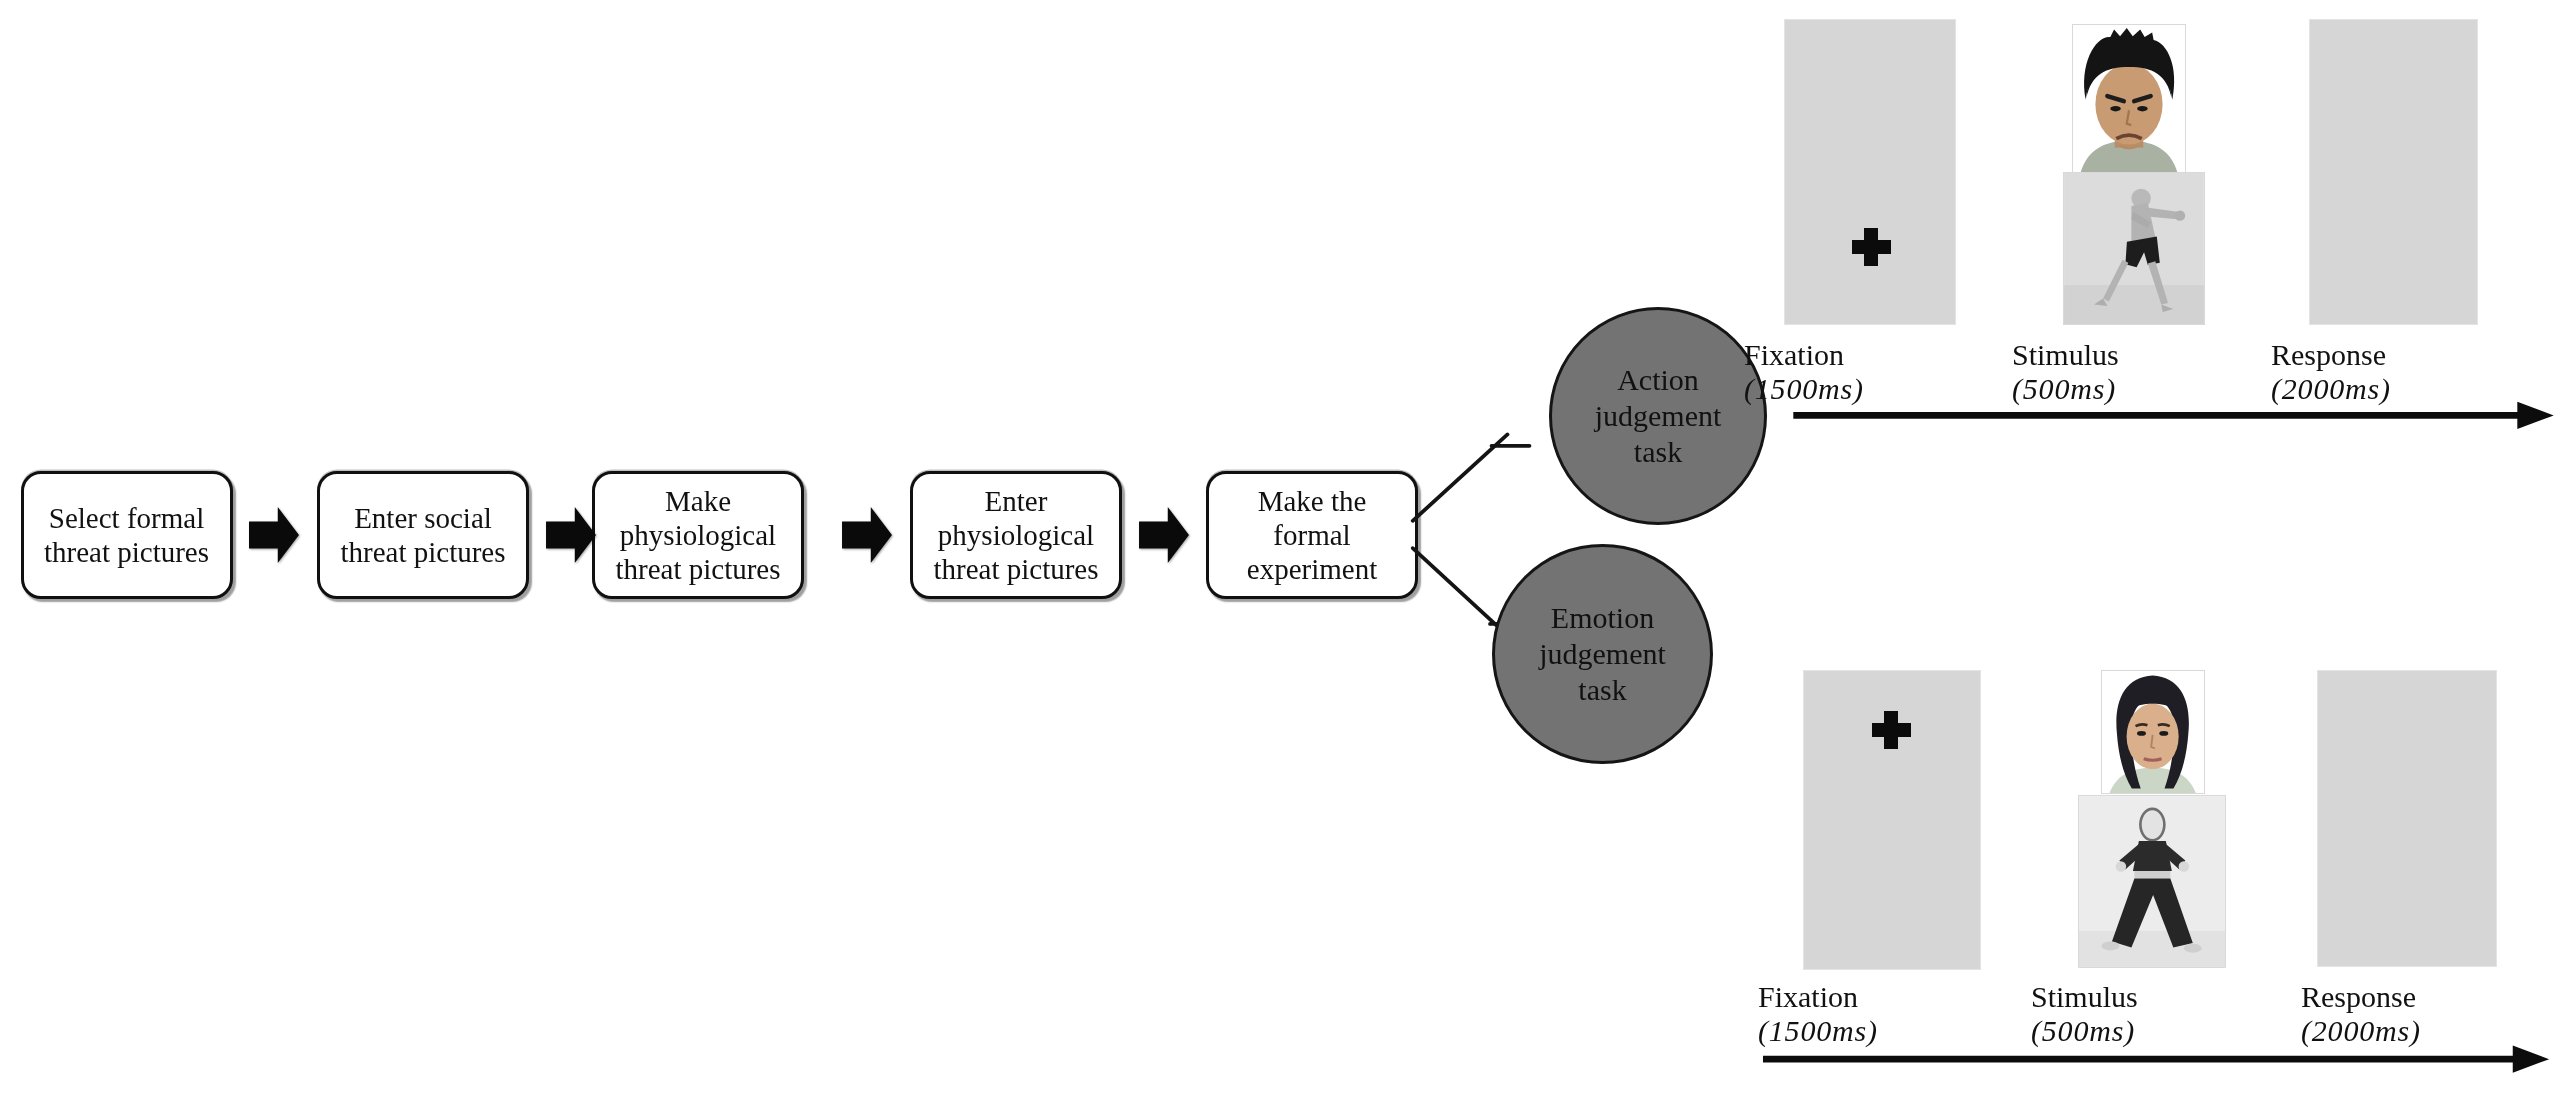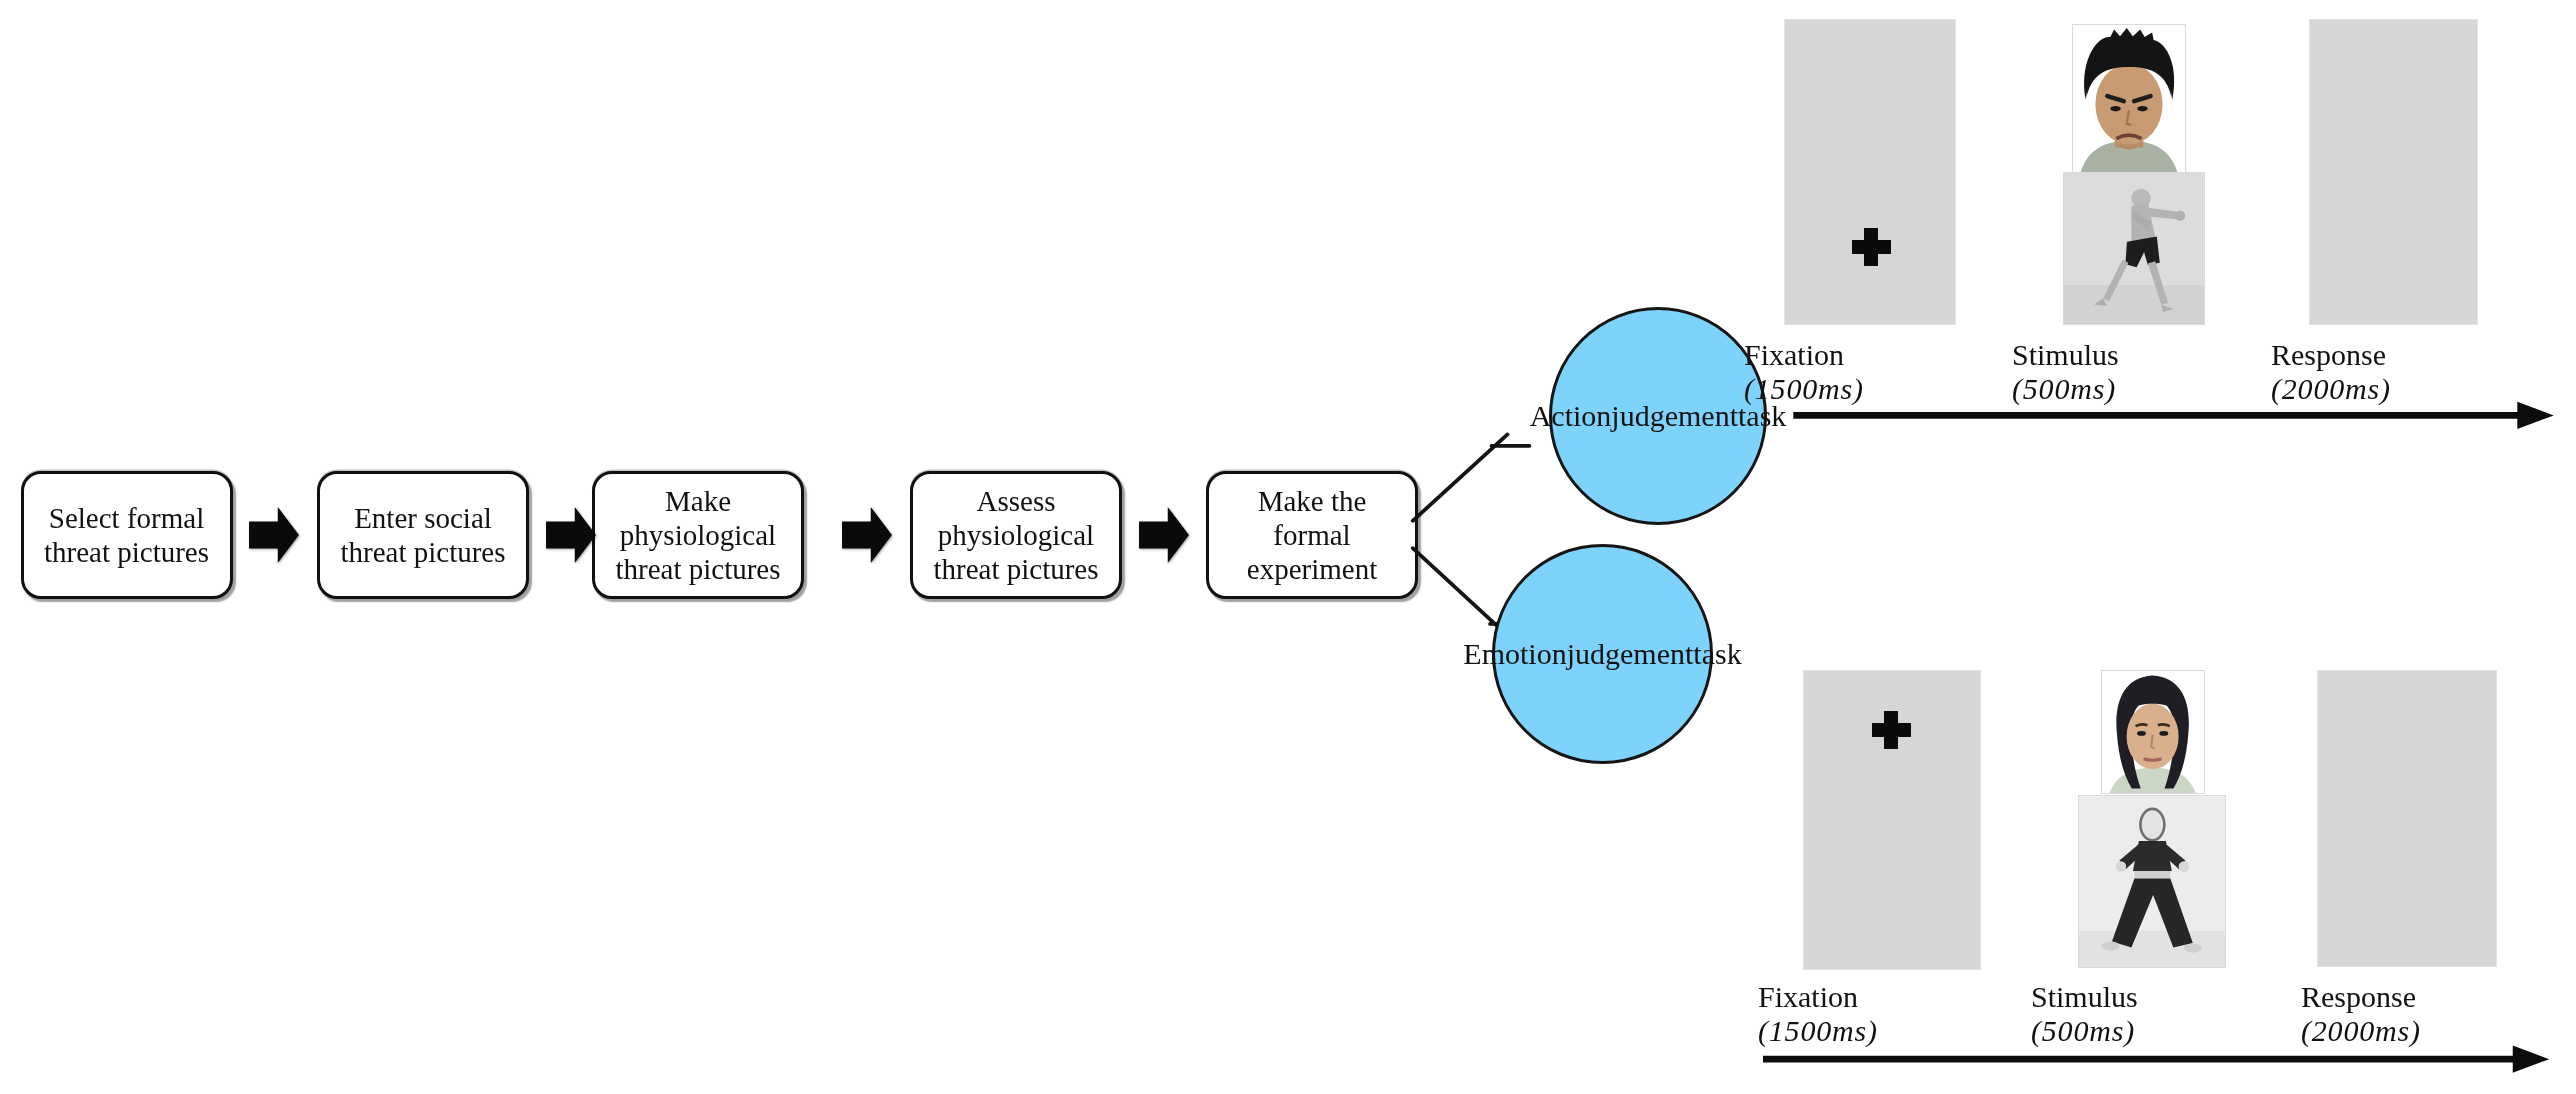--- a/index.html
+++ b/index.html
@@ -12,22 +12,22 @@
     position:absolute;top:471px;width:212px;height:128px;box-sizing:border-box;
     background:#fff;border:3.8px solid #101010;border-radius:20px;
     box-shadow:2.3px 3px 1.5px rgba(0,0,0,.38), 0 -1.5px 0 rgba(0,0,0,.25);
     display:flex;flex-direction:column;align-items:center;justify-content:center;
     text-align:center;font-size:29px;line-height:34px;
   }
   
   .step-arrow{position:absolute;top:507px;width:50px;height:56px;filter:drop-shadow(1.5px 1.5px 0.8px rgba(0,0,0,.35));}
   
   .task-circle{
-    position:absolute;box-sizing:border-box;background:#7dd3fc;border:3px solid #151515;border-radius:50%;
-    display:flex;flex-direction:row;align-items:center;justify-content:center;
+    position:absolute;box-sizing:border-box;background:#737373;border:3px solid #151515;border-radius:50%;
+    display:flex;flex-direction:column;align-items:center;justify-content:center;
     text-align:center;font-size:30px;line-height:36px;
   }
   .circle-action{left:1549px;top:307px;width:218px;height:218px;}
   .circle-emotion{left:1492px;top:544px;width:221px;height:220px;}
   
   .screen{position:absolute;background:#d6d6d6;border:0.8px solid #e4e4e4;box-sizing:border-box;}
   .fix-screen-a{left:1784px;top:19px;width:172px;height:306px;}
   .resp-screen-a{left:2309px;top:19px;width:169px;height:306px;}
   .fix-screen-e{left:1803px;top:670px;width:178px;height:300px;}
   .resp-screen-e{left:2317px;top:670px;width:180px;height:297px;}
@@ -69,21 +69,21 @@
   <div class="pbox" style="left:317px">
     <div>Enter social</div>
     <div>threat pictures</div>
   </div>
   <div class="pbox" style="left:592px">
     <div>Make</div>
     <div>physiological</div>
     <div>threat pictures</div>
   </div>
   <div class="pbox" style="left:910px">
-    <div>Assess</div>
+    <div>Enter</div>
     <div>physiological</div>
     <div>threat pictures</div>
   </div>
   <div class="pbox" style="left:1206px">
     <div>Make the</div>
     <div>formal</div>
     <div>experiment</div>
   </div>
 
   <svg class="step-arrow" style="left:249px" viewBox="0 0 66 74">

